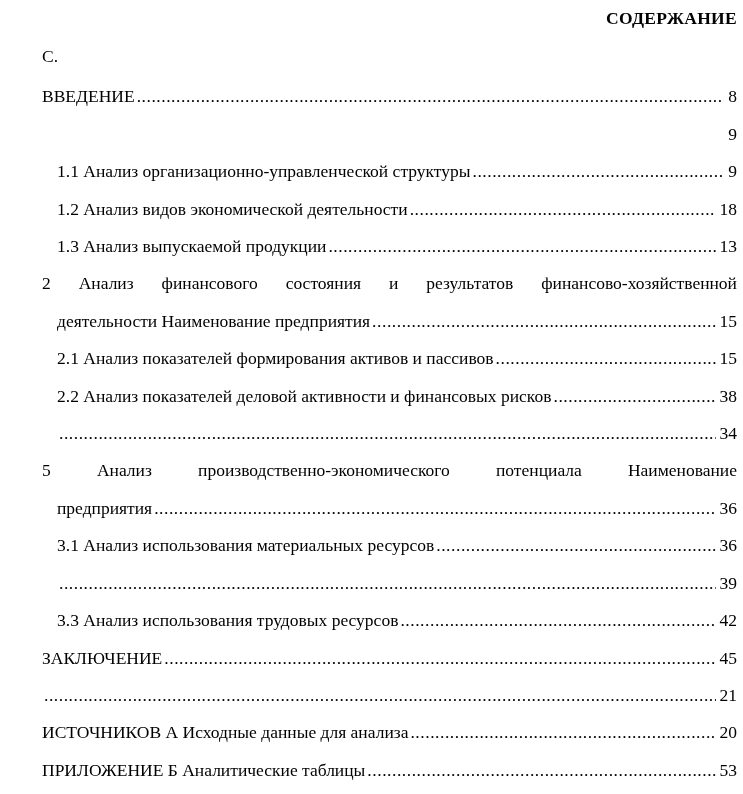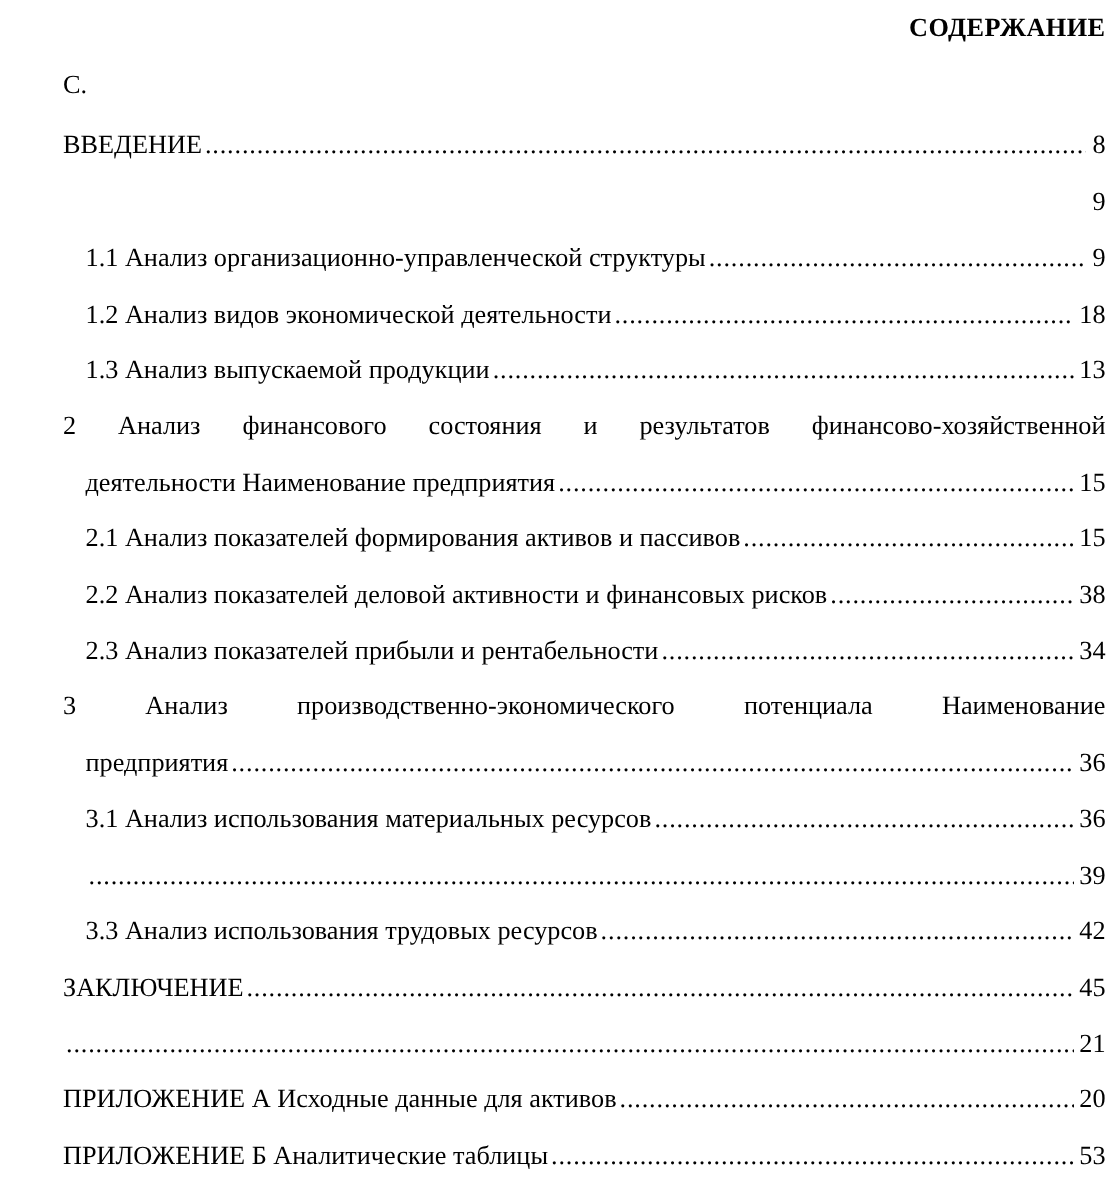--- a/index.html
+++ b/index.html
@@ -124,27 +124,26 @@
       </div>
       <div class="entry">
         <div class="row flexline indented">
           <span class="text">2.2 Анализ показателей деловой активности и финансовых рисков</span>
           <span class="leader dots">............................................................................................................................................................................................................................</span>
           <span class="page">38</span>
         </div>
       </div>
       <div class="entry">
         <div class="row flexline indented">
-          <span class="text">2.3 Анализ показателей прибыли и рентабельности</span>
           <span class="leader dots">............................................................................................................................................................................................................................</span>
           <span class="page">34</span>
         </div>
       </div>
       <div class="entry">
-        <div class="row justify">3 Анализ производственно-экономического потенциала Наименование</div>
+        <div class="row justify">5 Анализ производственно-экономического потенциала Наименование</div>
         <div class="row flexline indented">
           <span class="text">предприятия</span>
           <span class="leader dots">............................................................................................................................................................................................................................</span>
           <span class="page">36</span>
         </div>
       </div>
       <div class="entry">
         <div class="row flexline indented">
           <span class="text">3.1 Анализ использования материальных ресурсов</span>
           <span class="leader dots">............................................................................................................................................................................................................................</span>
@@ -172,21 +171,21 @@
         </div>
       </div>
       <div class="entry">
         <div class="row flexline">
           <span class="leader dots">............................................................................................................................................................................................................................</span>
           <span class="page">21</span>
         </div>
       </div>
       <div class="entry">
         <div class="row flexline">
-          <span class="text">ПРИЛОЖЕНИЕ А Исходные данные для активов</span>
+          <span class="text">ИСТОЧНИКОВ А Исходные данные для анализа</span>
           <span class="leader dots">............................................................................................................................................................................................................................</span>
           <span class="page">20</span>
         </div>
       </div>
       <div class="entry">
         <div class="row flexline">
           <span class="text">ПРИЛОЖЕНИЕ Б Аналитические таблицы</span>
           <span class="leader dots">............................................................................................................................................................................................................................</span>
           <span class="page">53</span>
         </div>

